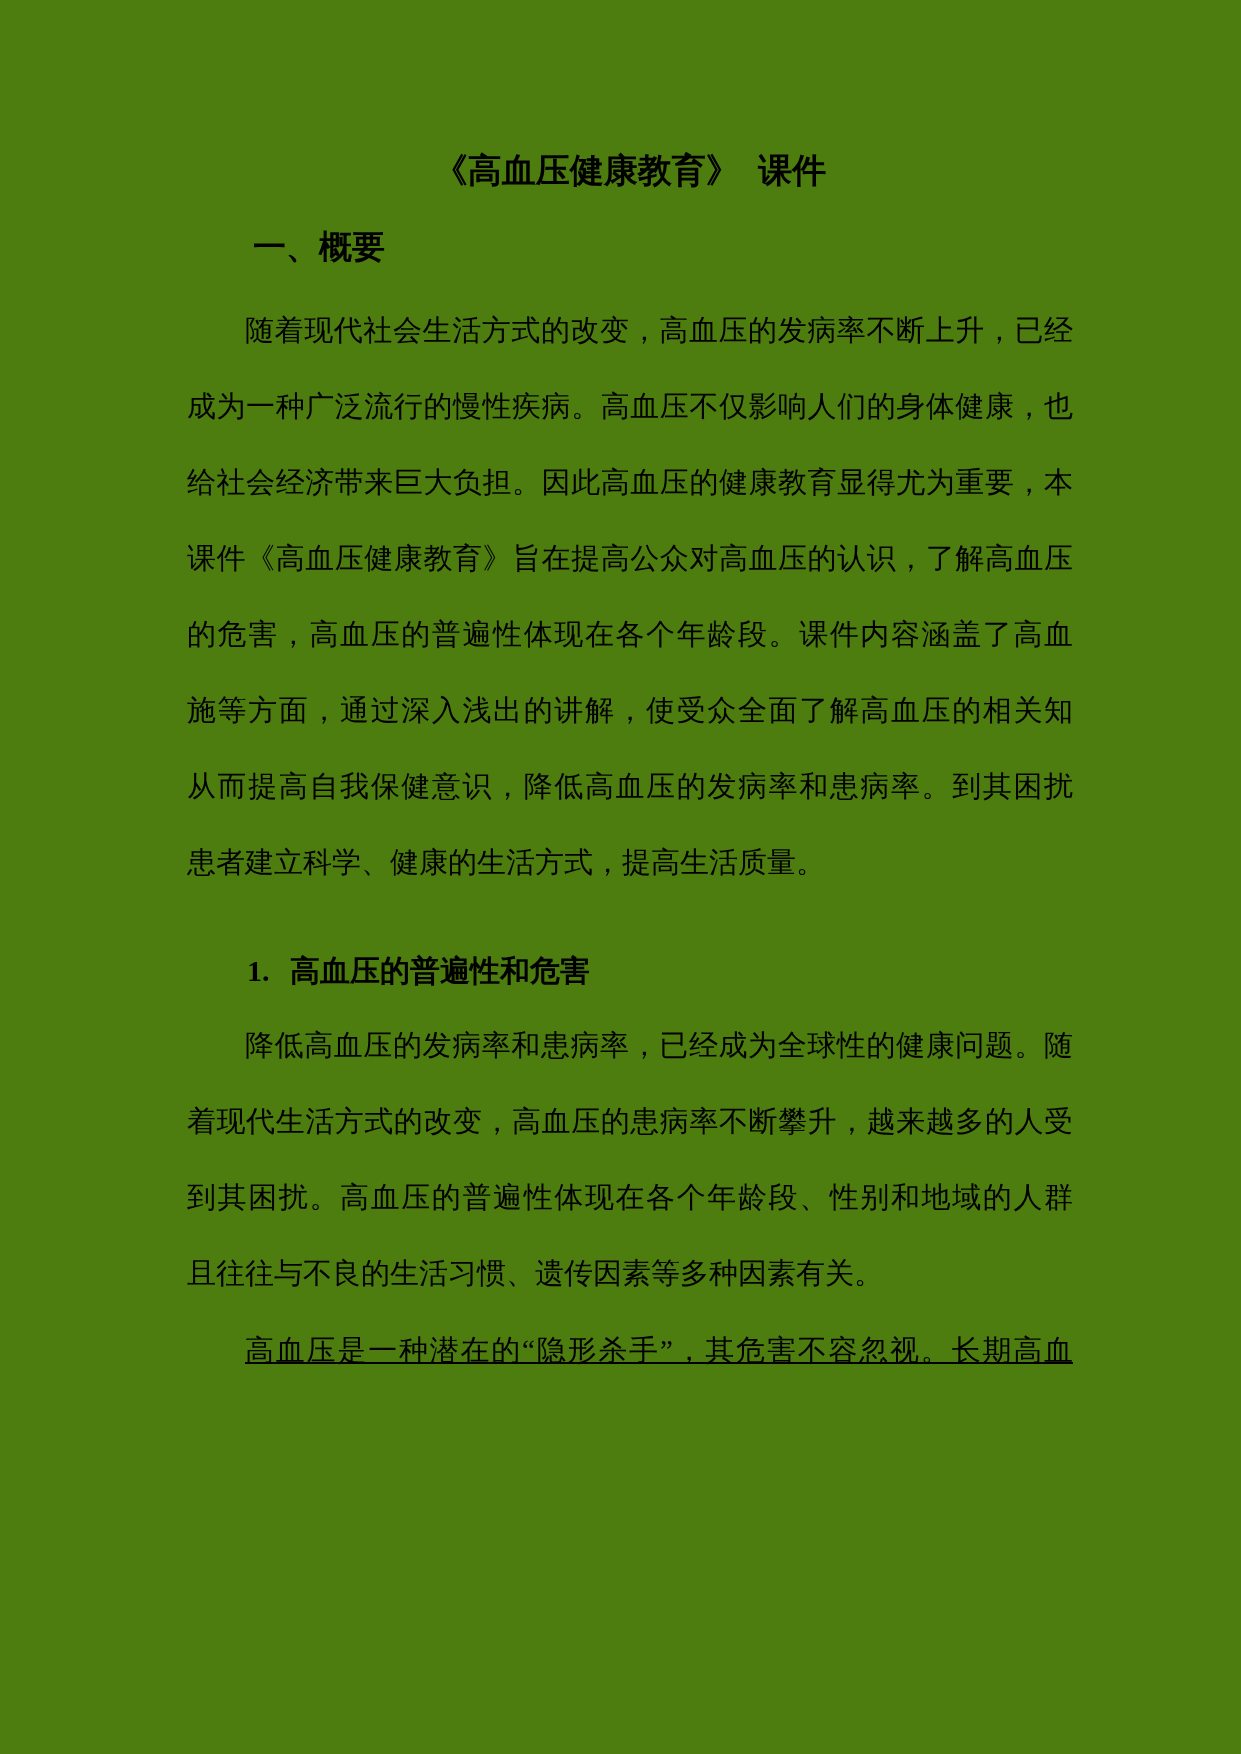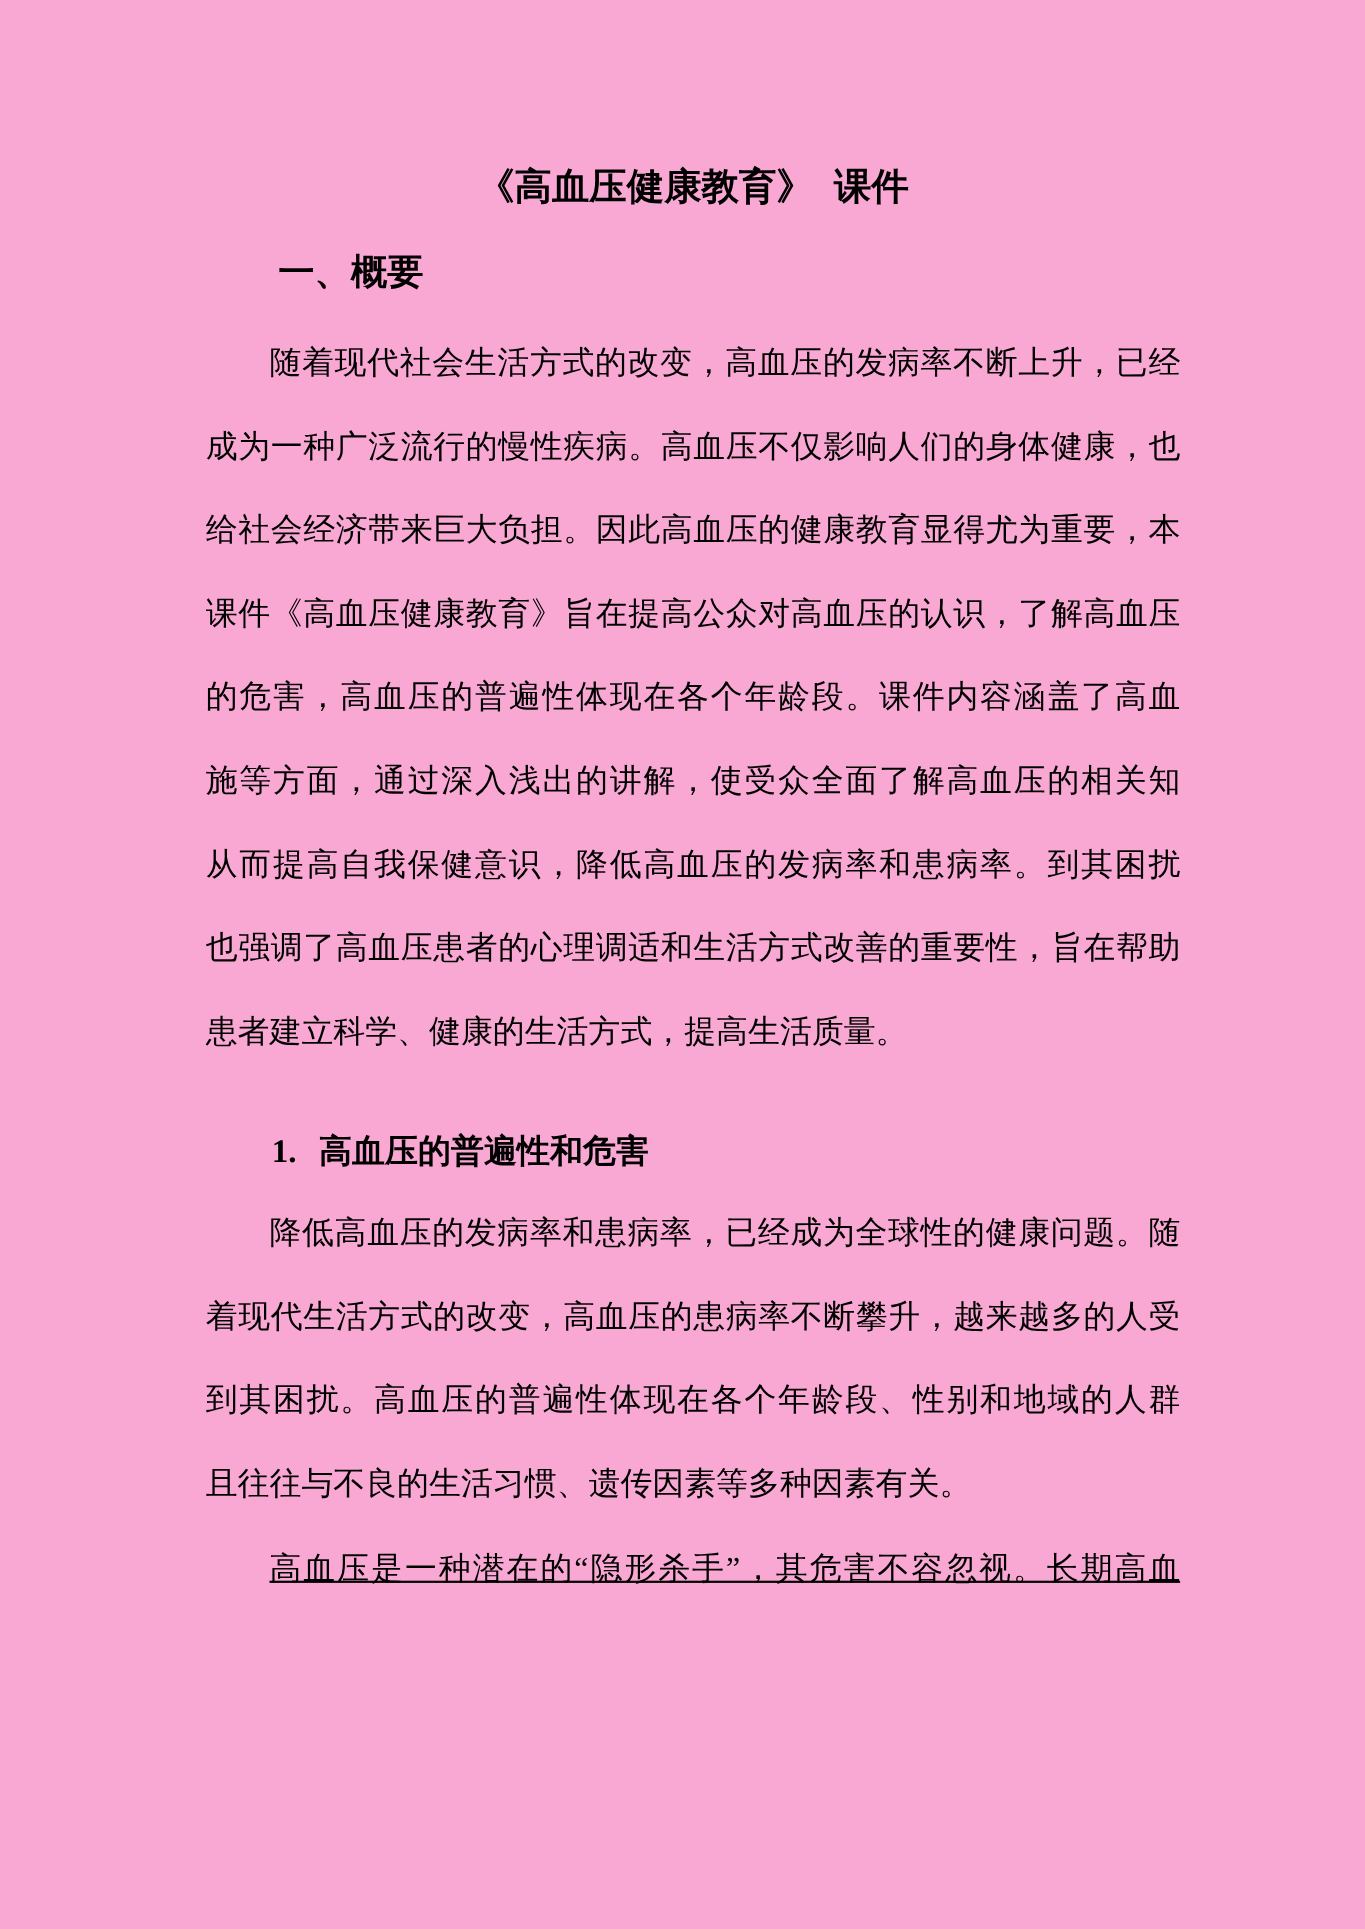--- a/index.html
+++ b/index.html
@@ -1,21 +1,21 @@
 <!DOCTYPE html>
 <html><head>
 <meta charset="utf-8">
 <style>
   html, body { margin: 0; padding: 0; background: #e8e8e8; }
   .page {
     position: relative;
     width: 1241px;
     height: 1754px;
     margin: 0 auto;
-    background: #f9a8d4;
+    background: #4d7c0f;
     color: #000000;
     overflow: hidden;
     font-family: "Liberation Serif", "DejaVu Serif", serif;
   }
   .content {
     position: absolute;
     left: 187px;
     top: 0;
     width: 886px;
   }
@@ -77,21 +77,20 @@
     <div id="sections">
         <h2 class="h1 sec-0">一、概要</h2>
         <div class="para sec-1">
           <div class="line first">随着现代社会生活方式的改变，高血压的发病率不断上升，已经</div>
           <div class="line">成为一种广泛流行的慢性疾病。高血压不仅影响人们的身体健康，也</div>
           <div class="line">给社会经济带来巨大负担。因此高血压的健康教育显得尤为重要，本</div>
           <div class="line">课件《高血压健康教育》旨在提高公众对高血压的认识，了解高血压</div>
           <div class="line">的危害，高血压的普遍性体现在各个年龄段。课件内容涵盖了高血</div>
           <div class="line">施等方面，通过深入浅出的讲解，使受众全面了解高血压的相关知识，</div>
           <div class="line">从而提高自我保健意识，降低高血压的发病率和患病率。到其困扰</div>
-          <div class="line">也强调了高血压患者的心理调适和生活方式改善的重要性，旨在帮助</div>
           <div class="line flush-left">患者建立科学、健康的生活方式，提高生活质量。</div>
         </div>
         <h3 class="h2 sec-2"><span class="num">1.</span><span>高血压的普遍性和危害</span></h3>
         <div class="para sec-3">
           <div class="line first">降低高血压的发病率和患病率，已经成为全球性的健康问题。随</div>
           <div class="line">着现代生活方式的改变，高血压的患病率不断攀升，越来越多的人受</div>
           <div class="line">到其困扰。高血压的普遍性体现在各个年龄段、性别和地域的人群中，</div>
           <div class="line flush-left">且往往与不良的生活习惯、遗传因素等多种因素有关。</div>
         </div>
         <div class="para sec-4">

